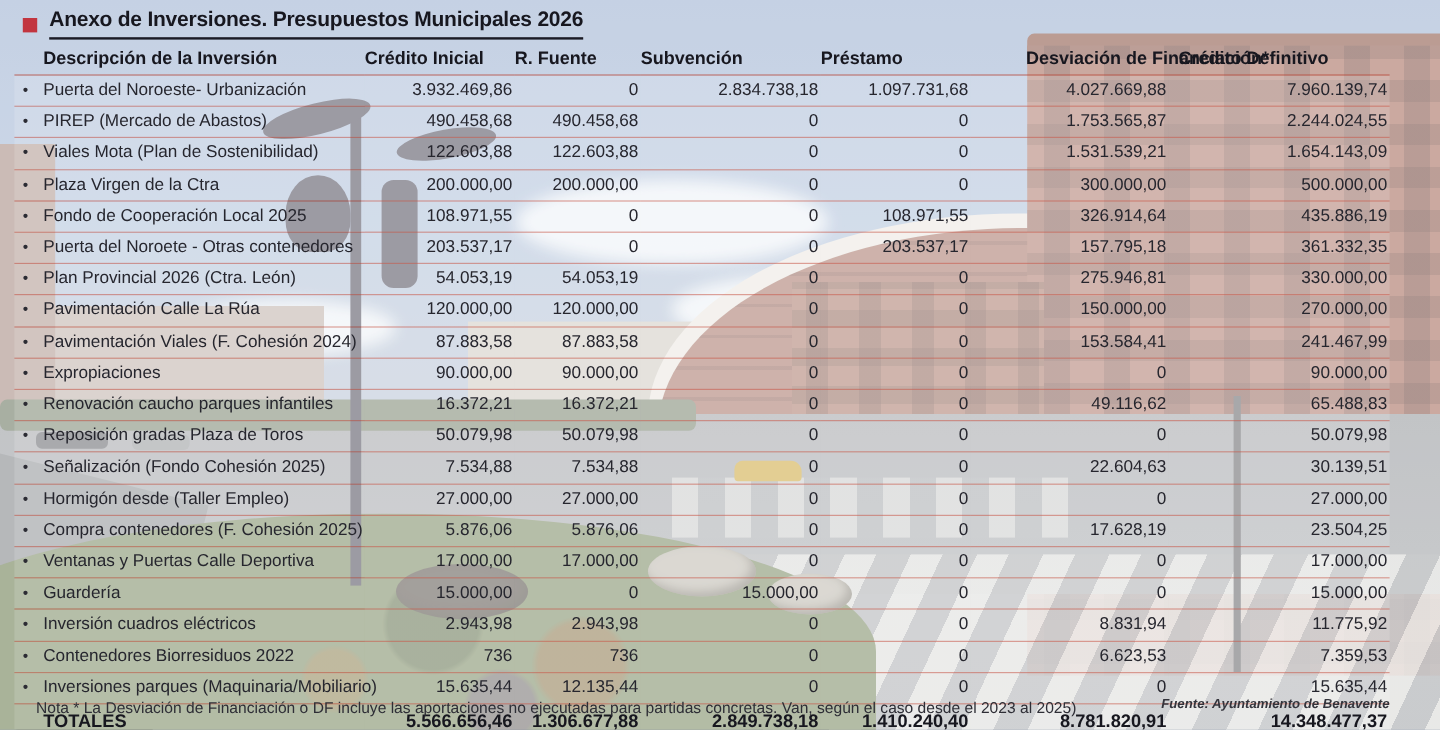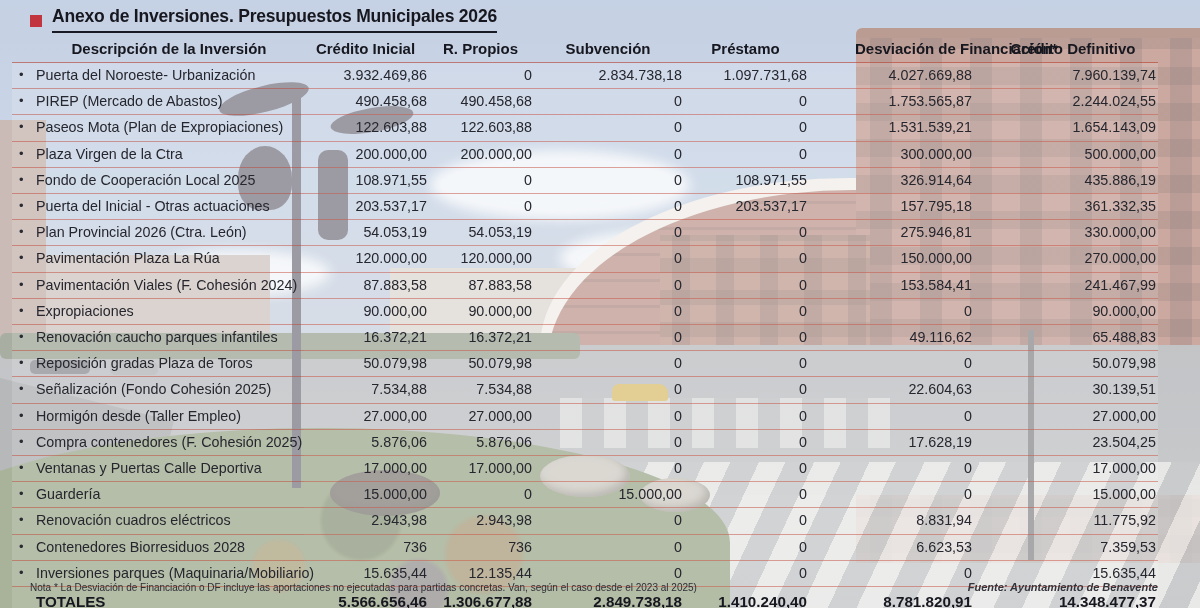--- a/index.html
+++ b/index.html
@@ -55,40 +55,40 @@
   .a2{left:330px;top:108px;width:84px;height:24px;transform:rotate(-10deg);}
   .a3{left:238px;top:146px;width:54px;height:64px;border-radius:50% 50% 40% 40%;}
   .a4{left:318px;top:150px;width:30px;height:90px;border-radius:10px;}
   .car{left:612px;top:384px;width:56px;height:17px;background:#c9a12e;border-radius:7px 9px 3px 3px;}
   .car2{left:30px;top:360px;width:60px;height:14px;background:#585a60;border-radius:5px;}
   .car3{left:110px;top:362px;width:48px;height:13px;background:#8d8f93;border-radius:5px;}
   
   .overlay{position:absolute;inset:0;background:rgba(255,255,255,.40);}
   
   .content{position:absolute;inset:0;color:#22222b;}
-  .title-wrap{position:absolute;left:30px;top:6px;display:flex;align-items:center;gap:10px;}
+  .title-wrap{position:absolute;left:19px;top:6px;display:flex;align-items:center;gap:10px;}
   .title-sq{width:12px;height:12px;margin-top:2px;}
   .title-wrap h1{margin:0;font-size:17.5px;font-weight:bold;letter-spacing:-.2px;color:#17171f;
     border-bottom:2px solid #1a1a24;padding-bottom:4px;}
   table{position:absolute;left:12px;top:40px;width:1146px;border-collapse:collapse;table-layout:fixed;}
   th,td{white-space:nowrap;overflow:visible;}
-  thead th{font-size:15px;font-weight:bold;text-align:center;vertical-align:bottom;color:#17171f;
+  thead th{font-size:15px;font-weight:bold;text-align:left;vertical-align:bottom;color:#17171f;
     padding:0 2px 5px 0;border-bottom:1.5px solid rgba(185,70,55,.65);}
-  thead th.desc{text-align:center;padding-left:24px;}
+  thead th.desc{text-align:left;padding-left:24px;}
   .shift48{display:inline-block;transform:translateX(46px);}
   .shift8{display:inline-block;transform:translateX(8px);}
   tbody td{font-size:14.3px;height:23.2px;line-height:23.2px;color:#26262e;
     border-bottom:1px solid rgba(200,90,75,.55);background:rgba(255,255,255,.15);}
   td.num{text-align:right;padding-right:2px;}
   td.desc{position:relative;padding-left:24px;text-align:left;}
   td .dot{position:absolute;left:7px;top:0;font-size:13px;color:#2b2b33;}
   tfoot td{font-size:15.2px;font-weight:bold;height:27px;line-height:27px;color:#17171f;
     border-bottom:2px solid rgba(125,50,32,.8);background:rgba(255,255,255,.12);}
   tfoot td.desc{padding-left:24px;}
-  .footnote{position:absolute;left:30px;top:582px;font-size:10px;color:#2e2e36;}
+  .footnote{position:absolute;left:30px;top:582px;font-size:13px;color:#2e2e36;}
   .source{position:absolute;right:42px;top:581px;font-size:11px;font-style:italic;font-weight:bold;color:#34343c;}
 </style>
 </head>
 <body>
 
 <div class="stage">
 
   <div class="bg">
     <div class="sky"></div>
     <div class="cloud c1"></div>
@@ -137,21 +137,21 @@
           <col style="width:105px">
         <col style="width:150px">
           <col style="width:125px">
           <col style="width:165px">
           <col style="width:184px">
       </colgroup>
       <thead>
         <tr>
           <th class="desc">Descripción de la Inversión</th>
           <th>Crédito Inicial</th>
-          <th>R. Propios</th>
+          <th>R. Fuente</th>
           <th>Subvención</th>
           <th>Préstamo</th>
           <th><span class="shift48">Desviación de Financiación*</span></th>
           <th><span class="shift8">Crédito Definitivo</span></th>
         </tr>
       </thead>
       <tbody id="tbody">
           <tr>
             <td class="desc"><span class="dot">•</span><span>Puerta del Noroeste- Urbanización</span></td>
             <td class="num">3.932.469,86</td>
@@ -164,21 +164,21 @@
           <tr>
             <td class="desc"><span class="dot">•</span><span>PIREP (Mercado de Abastos)</span></td>
             <td class="num">490.458,68</td>
             <td class="num">490.458,68</td>
             <td class="num">0</td>
             <td class="num">0</td>
             <td class="num">1.753.565,87</td>
             <td class="num">2.244.024,55</td>
           </tr>
           <tr>
-            <td class="desc"><span class="dot">•</span><span>Paseos Mota (Plan de Expropiaciones)</span></td>
+            <td class="desc"><span class="dot">•</span><span>Viales Mota (Plan de Sostenibilidad)</span></td>
             <td class="num">122.603,88</td>
             <td class="num">122.603,88</td>
             <td class="num">0</td>
             <td class="num">0</td>
             <td class="num">1.531.539,21</td>
             <td class="num">1.654.143,09</td>
           </tr>
           <tr>
             <td class="desc"><span class="dot">•</span><span>Plaza Virgen de la Ctra</span></td>
             <td class="num">200.000,00</td>
@@ -191,39 +191,39 @@
           <tr>
             <td class="desc"><span class="dot">•</span><span>Fondo de Cooperación Local 2025</span></td>
             <td class="num">108.971,55</td>
             <td class="num">0</td>
             <td class="num">0</td>
             <td class="num">108.971,55</td>
             <td class="num">326.914,64</td>
             <td class="num">435.886,19</td>
           </tr>
           <tr>
-            <td class="desc"><span class="dot">•</span><span>Puerta del Inicial - Otras actuaciones</span></td>
+            <td class="desc"><span class="dot">•</span><span>Puerta del Noroete - Otras contenedores</span></td>
             <td class="num">203.537,17</td>
             <td class="num">0</td>
             <td class="num">0</td>
             <td class="num">203.537,17</td>
             <td class="num">157.795,18</td>
             <td class="num">361.332,35</td>
           </tr>
           <tr>
             <td class="desc"><span class="dot">•</span><span>Plan Provincial 2026 (Ctra. León)</span></td>
             <td class="num">54.053,19</td>
             <td class="num">54.053,19</td>
             <td class="num">0</td>
             <td class="num">0</td>
             <td class="num">275.946,81</td>
             <td class="num">330.000,00</td>
           </tr>
           <tr>
-            <td class="desc"><span class="dot">•</span><span>Pavimentación Plaza La Rúa</span></td>
+            <td class="desc"><span class="dot">•</span><span>Pavimentación Calle La Rúa</span></td>
             <td class="num">120.000,00</td>
             <td class="num">120.000,00</td>
             <td class="num">0</td>
             <td class="num">0</td>
             <td class="num">150.000,00</td>
             <td class="num">270.000,00</td>
           </tr>
           <tr>
             <td class="desc"><span class="dot">•</span><span>Pavimentación Viales (F. Cohesión 2024)</span></td>
             <td class="num">87.883,58</td>
@@ -299,30 +299,30 @@
           <tr>
             <td class="desc"><span class="dot">•</span><span>Guardería</span></td>
             <td class="num">15.000,00</td>
             <td class="num">0</td>
             <td class="num">15.000,00</td>
             <td class="num">0</td>
             <td class="num">0</td>
             <td class="num">15.000,00</td>
           </tr>
           <tr>
-            <td class="desc"><span class="dot">•</span><span>Renovación cuadros eléctricos</span></td>
+            <td class="desc"><span class="dot">•</span><span>Inversión cuadros eléctricos</span></td>
             <td class="num">2.943,98</td>
             <td class="num">2.943,98</td>
             <td class="num">0</td>
             <td class="num">0</td>
             <td class="num">8.831,94</td>
             <td class="num">11.775,92</td>
           </tr>
           <tr>
-            <td class="desc"><span class="dot">•</span><span>Contenedores Biorresiduos 2028</span></td>
+            <td class="desc"><span class="dot">•</span><span>Contenedores Biorresiduos 2022</span></td>
             <td class="num">736</td>
             <td class="num">736</td>
             <td class="num">0</td>
             <td class="num">0</td>
             <td class="num">6.623,53</td>
             <td class="num">7.359,53</td>
           </tr>
           <tr>
             <td class="desc"><span class="dot">•</span><span>Inversiones parques (Maquinaria/Mobiliario)</span></td>
             <td class="num">15.635,44</td>

